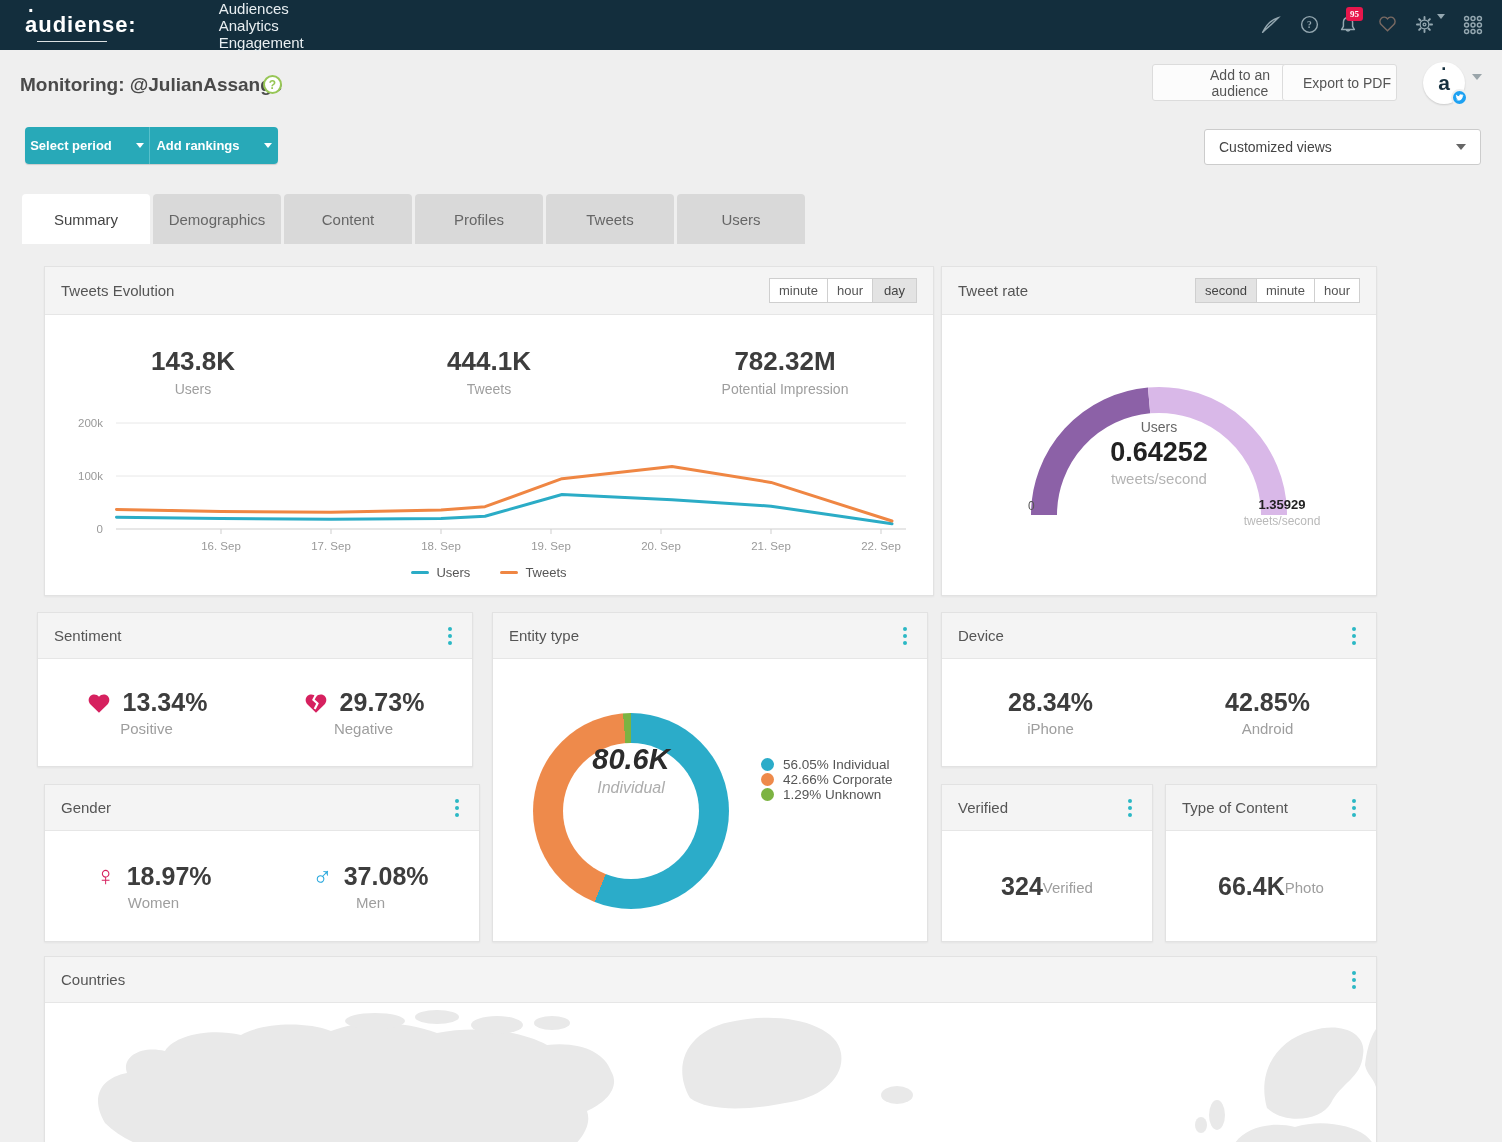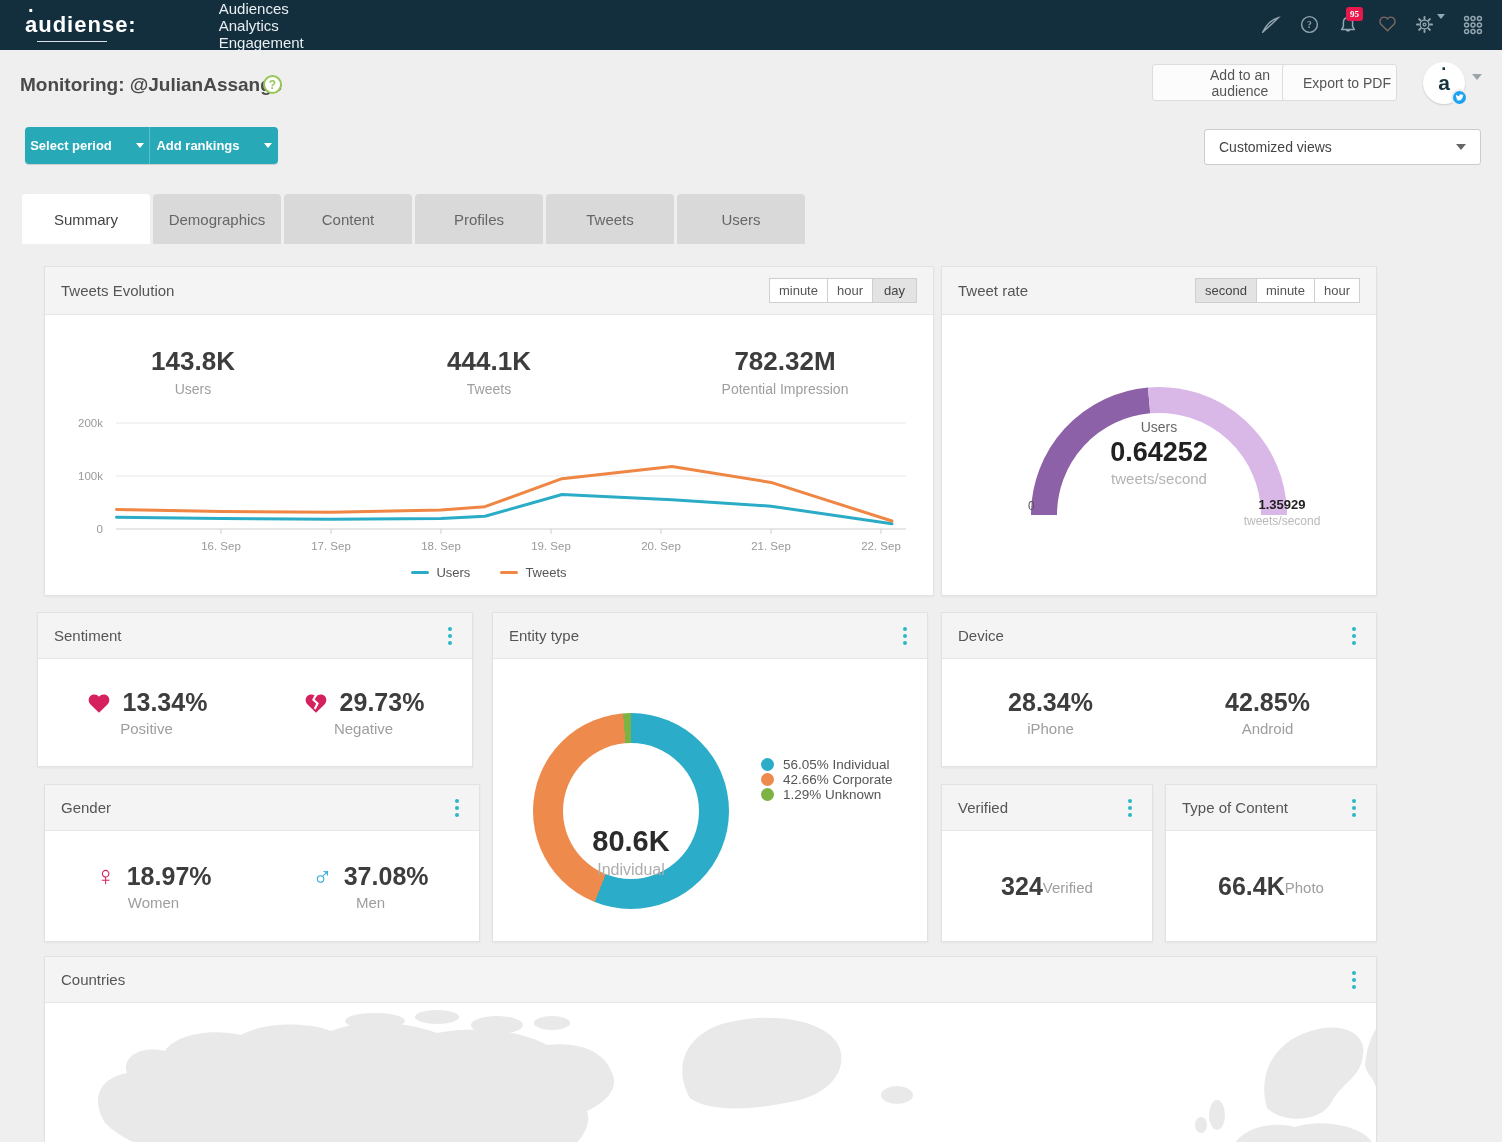--- a/index.html
+++ b/index.html
@@ -91,21 +91,21 @@
 
   #p-sentiment { left:37px; top:612px; width:436px; height:155px; }
   #p-entity { left:492px; top:612px; width:436px; height:330px; }
   #p-device { left:941px; top:612px; width:436px; height:155px; }
   #p-gender { left:44px; top:784px; width:436px; height:158px; }
   #p-verified { left:941px; top:784px; width:212px; height:158px; }
   #p-contenttype { left:1165px; top:784px; width:212px; height:158px; }
   #p-countries { left:44px; top:956px; width:1333px; height:200px; }
 
   .donut { position:absolute; left:40px; top:100px; width:196px; height:196px; border-radius:50%; }
-  .donut-hole { position:absolute; left:30px; top:30px; width:136px; height:136px; border-radius:50%; background:#fff; display:flex; flex-direction:column; align-items:center; justify-content:flex-end; }
+  .donut-hole { position:absolute; left:30px; top:30px; width:136px; height:136px; border-radius:50%; background:#fff; display:flex; flex-direction:column; align-items:center; justify-content:flex-start;font-style:italic; }
   .donut-value { font-size:29px; font-weight:bold; color:#2b2b2b; }
   .donut-label { font-size:16px; color:#adadad; margin-top:3px; }
   .pie-legend { position:absolute; left:268px; top:144px; display:flex; flex-direction:column; }
   .pie-legend .li { display:flex; align-items:center; gap:9px; font-size:13.5px; color:#555; cursor:pointer; }
   .pie-legend .dot { width:13px; height:13px; border-radius:50%; }
 
   .single-stat-body { position:absolute; left:0; top:46px; right:0; bottom:0; display:flex; align-items:center; justify-content:center; }
 
   #map-svg { position:absolute; left:0; top:46px; }
   #map-svg path, #map-svg ellipse { fill:#e9e9e9; }

